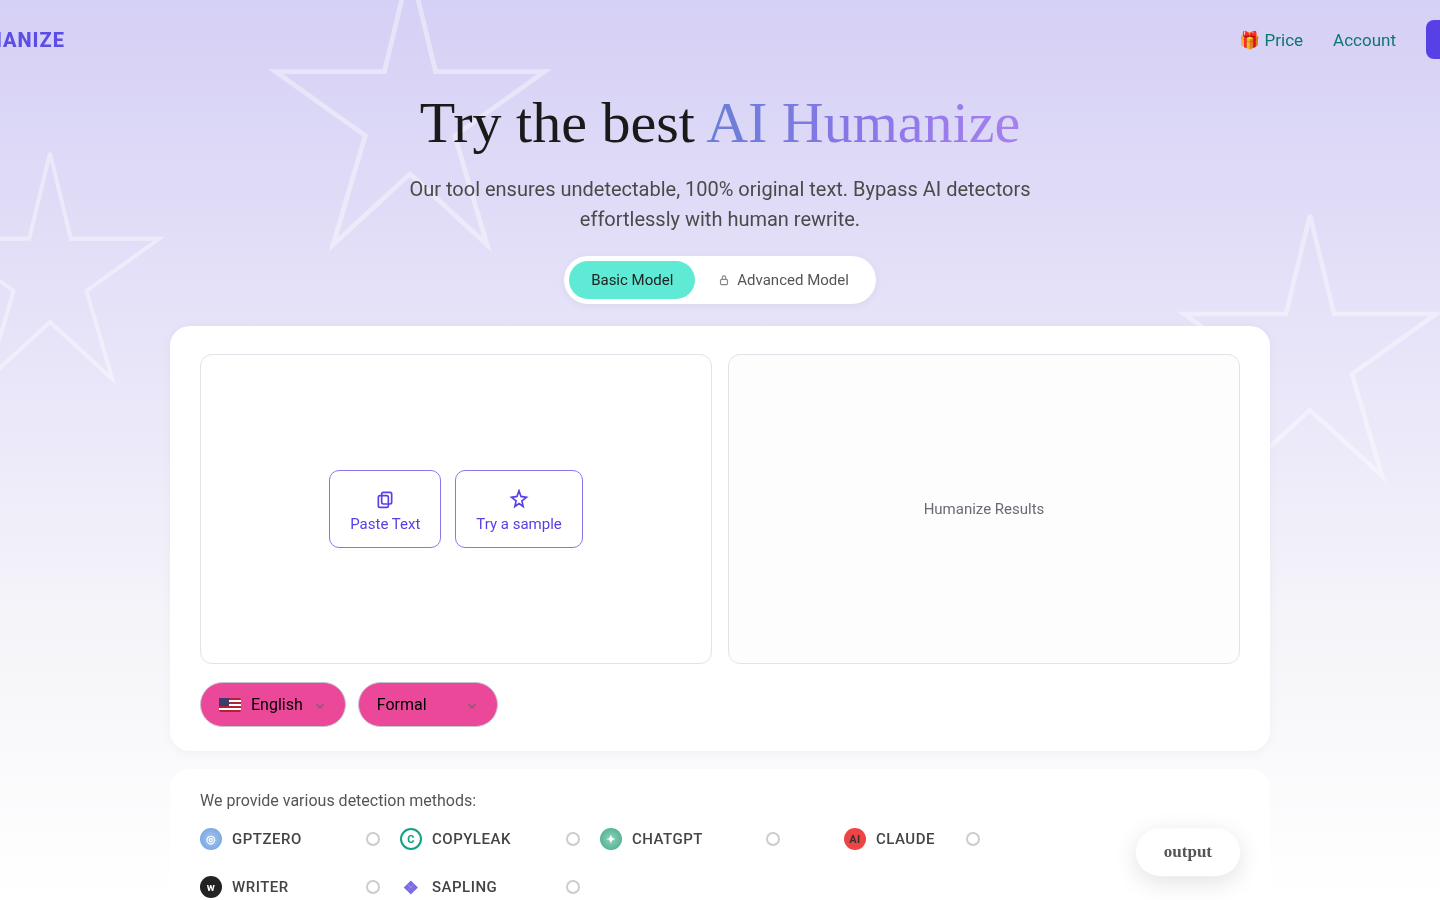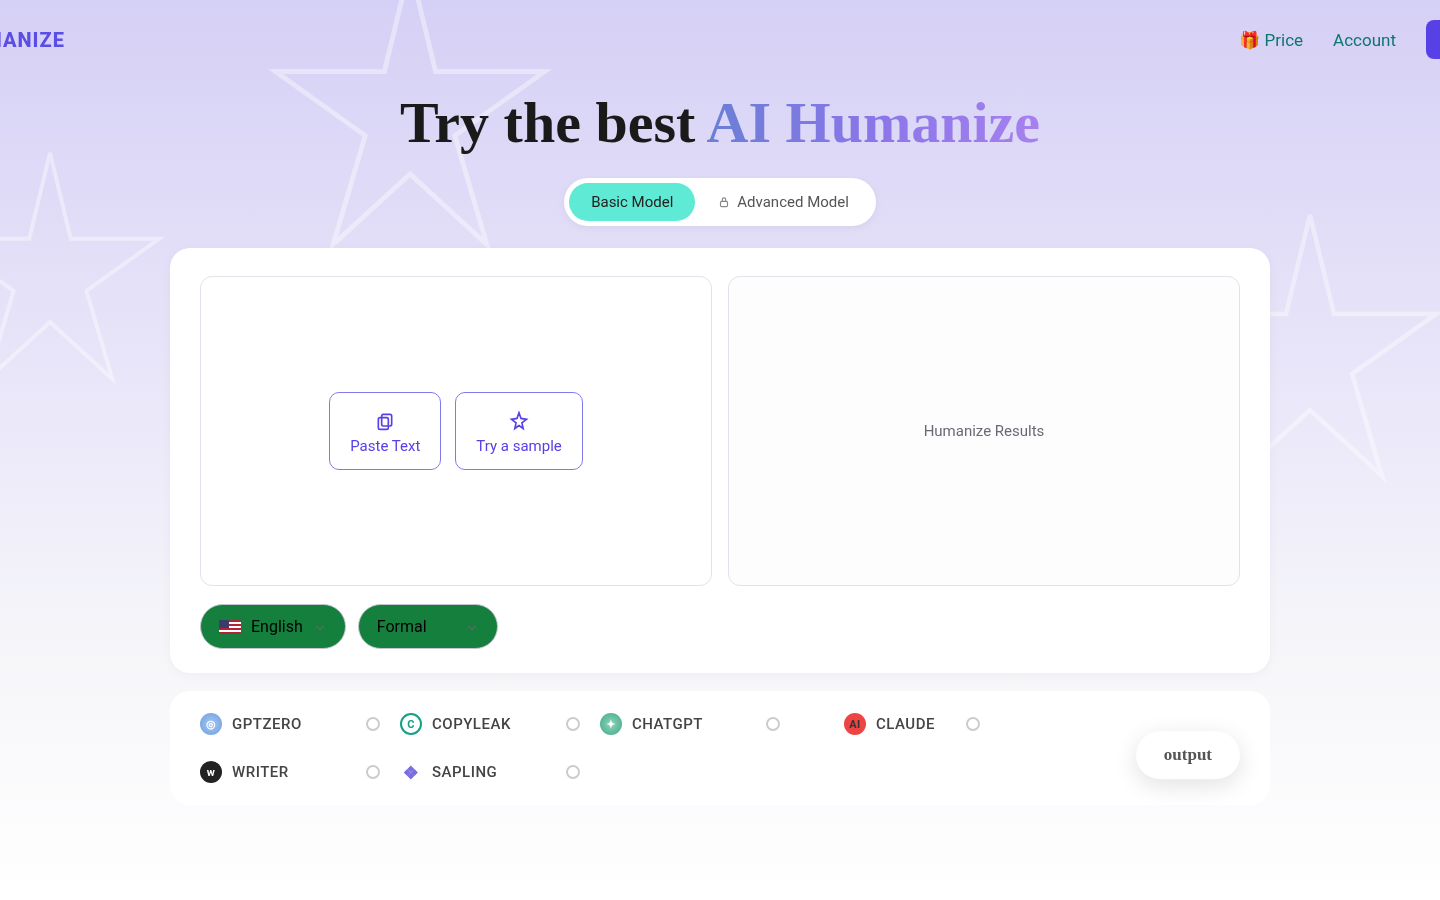--- a/index.html
+++ b/index.html
@@ -25,21 +25,21 @@
     }
     .nav { display: flex; align-items: center; gap: 30px; margin-right: 0; }
     .nav-item { font-size: 17px; color: #0f766e; cursor: pointer; }
     .gift-emoji { margin-right: 4px; }
     .signup-btn {
       background: #5741e6; color: #fff; padding: 10px 20px; border-radius: 8px;
       font-size: 16px; font-weight: 500; margin-right: -30px;
     }
     .hero { text-align: center; position: relative; z-index: 2; padding-top: 10px; }
     .hero h1 {
-      font-size: 58px; font-weight: 700; color: #1a1a1a; font-family: Georgia, 'Times New Roman', serif;
+      font-size: 58px; font-weight: 400; color: #1a1a1a; font-family: Georgia, 'Times New Roman', serif;
     }
     .hero h1 .gradient {
       background: linear-gradient(90deg, #6a7fd6 0%, #8a76e8 50%, #a780ee 100%);
       -webkit-background-clip: text; background-clip: text; color: transparent;
     }
     .hero .subtitle {
       font-size: 20px; color: #4a4a4a; margin-top: 18px; line-height: 1.5;
       max-width: 660px; margin-left: auto; margin-right: auto;
     }
     .model-toggle {
@@ -72,21 +72,21 @@
       display: flex; flex-direction: column; align-items: center; gap: 6px;
       color: #5741e6; font-size: 15px; cursor: pointer; background: #fff;
     }
     .panel-btn .icon-box { width: 20px; height: 20px; }
     .controls-row {
       display: flex; align-items: center; justify-content: space-between; margin-top: 18px;
     }
     .left-controls { display: flex; gap: 12px; }
     .select {
       border: 1px solid #c5c5d2; border-radius: 999px; padding: 12px 18px;
-      display: flex; align-items: center; gap: 10px; background: #15803d; cursor: pointer;
+      display: flex; align-items: center; gap: 10px; background: #ec4899; cursor: pointer;
       font-size: 16px; min-width: 140px; justify-content: space-between;
     }
     .select .label { display: flex; align-items: center; gap: 10px; }
     .flag { width: 22px; height: 14px; background: linear-gradient(#b22234 0 14%, #fff 14% 28%, #b22234 28% 42%, #fff 42% 57%, #b22234 57% 71%, #fff 71% 85%, #b22234 85% 100%); position: relative; border-radius: 2px; }
     .flag::before { content:''; position:absolute; left:0; top:0; width:10px; height:8px; background:#3c3b6e; }
     .chevron { width: 14px; height: 14px; }
     .right-controls { display: flex; gap: 14px; }
     .action-btn {
       border: none; border-radius: 999px; padding: 14px 34px; font-size: 16px;
       font-weight: 700; cursor: pointer; letter-spacing: 0.5px;
@@ -148,20 +148,21 @@
     </div>
     <div class="nav-item">Account</div>
     <div class="signup-btn">&nbsp;</div>
   </div>
 </div>
 
 <div class="hero">
   <h1>
     <span>Try the best </span><span class="gradient">AI Humanize</span>
   </h1>
+  <p class="subtitle">Our tool ensures undetectable, 100% original text. Bypass AI detectors effortlessly with human rewrite.</p>
 
   <div class="model-toggle">
     <div class="model-tab active">Basic Model</div>
     <div class="model-tab">
       <span class="lock-icon">
         <svg viewBox="0 0 24 24" fill="none" stroke="#888" stroke-width="2">
             <rect x="6" y="11" width="12" height="9" rx="2"></rect>
             <path d="M9 11V8a3 3 0 0 1 6 0v3"></path>
           </svg>
       </span>
@@ -217,20 +218,21 @@
           <svg viewBox="0 0 24 24" fill="none" stroke="#666" stroke-width="2">
               <path d="M6 9l6 6 6-6"></path>
             </svg>
         </span>
       </div>
     </div>
   </div>
 </div>
 
 <div class="detectors-card">
+  <div class="detectors-title">We provide various detection methods:</div>
   <div class="detectors-grid">
     <div class="detector">
       <span class="detector-icon di-blue">◎</span>
       <span>GPTZERO</span>
       <span class="status-dot"></span>
     </div>
     <div class="detector">
       <span class="detector-icon di-teal">C</span>
       <span>COPYLEAK</span>
       <span class="status-dot"></span>

